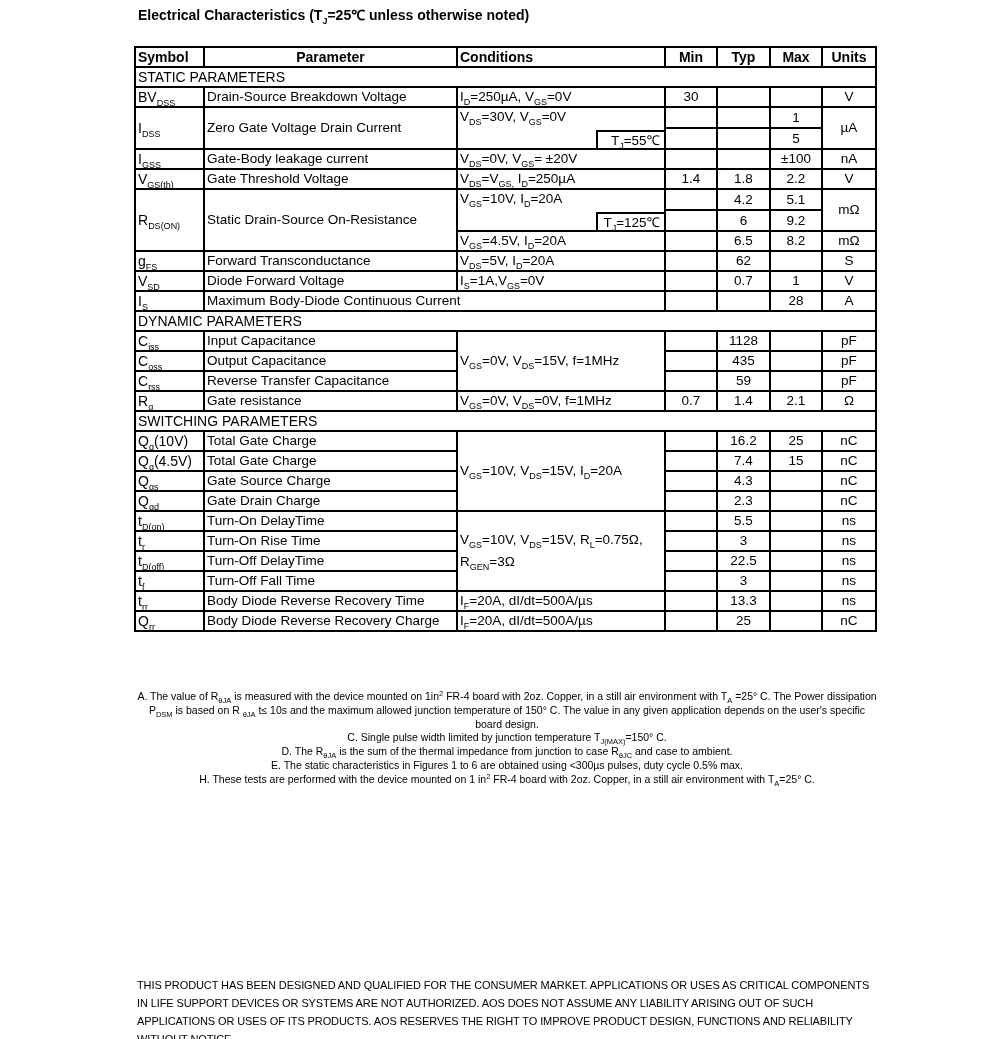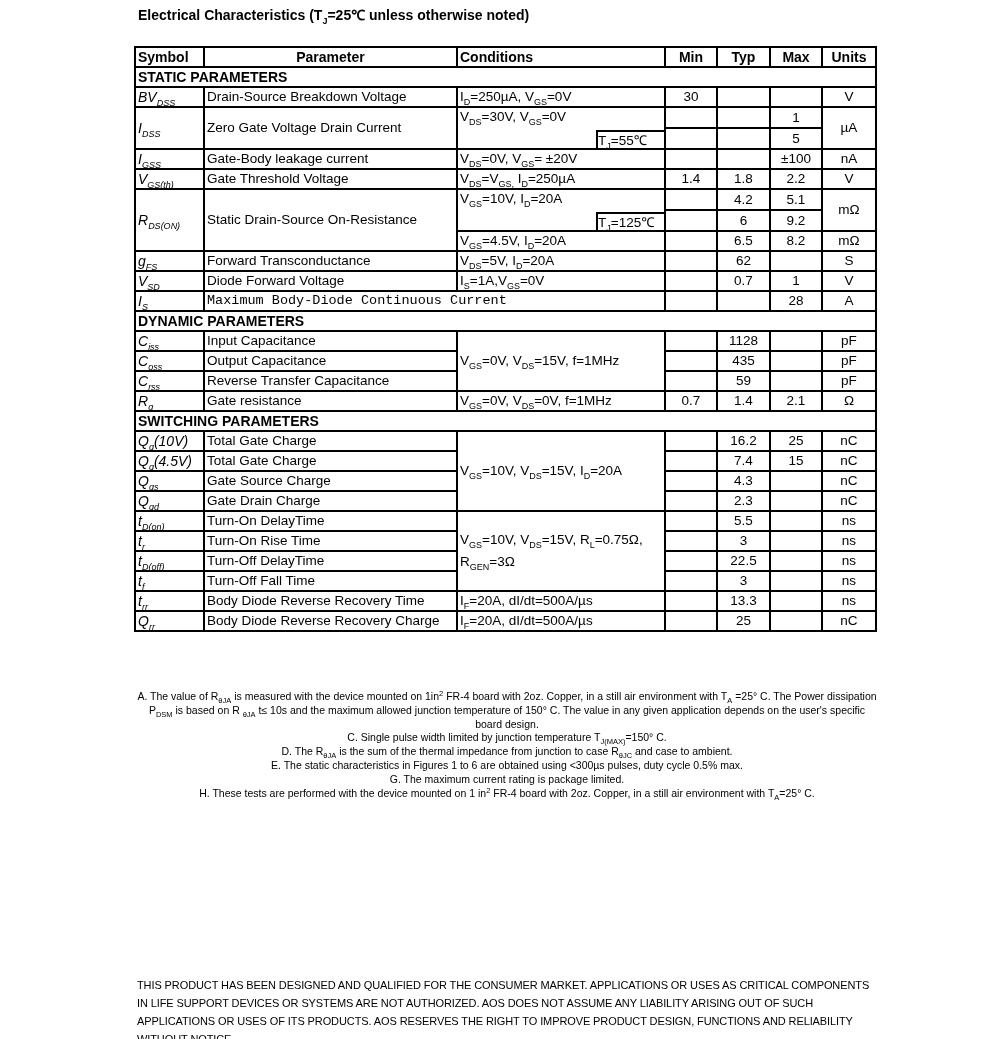--- a/index.html
+++ b/index.html
@@ -6,27 +6,27 @@
   body { width: 991px; height: 1039px; position: relative; overflow: hidden;
          font-family: "Liberation Sans", sans-serif; color: #000; }
   .title { position: absolute; left: 138px; top: 5px; font-size: 14px; font-weight: bold; }
   .title sub { font-size: 9px; }
   table.ec { position: absolute; left: 134px; top: 46px; border-collapse: collapse;
              table-layout: fixed; width: 741px; font-size: 13.5px; }
   table.ec td, table.ec th { border: 2px solid #000; padding: 0 2px; height: 18px;
              line-height: 18px; white-space: nowrap; overflow: visible; }
   table.ec th { font-weight: bold; text-align: center; font-size: 14px; }
   table.ec th.left { text-align: left; }
-  table.ec td.sec { font-weight: bold; font-size: 14px; border-bottom-width: 1px; }
+  table.ec td.sec { font-weight: normal; font-size: 14px; border-bottom-width: 1px; }
   table.ec td.num { text-align: center; }
-  table.ec td.sym { font-size: 14px; font-style: italic; }
+  table.ec td.sym { font-size: 14px; }
   table.ec sub { font-size: 9px; line-height: 0; }
   td.split { padding: 0 !important; position: relative; }
   .tj-box { position: absolute; right: -2px; bottom: -2px; width: 70px; height: 20px;
-            border: 2px solid #000; border-right: none; padding-right: 6px;
+            border: 2px solid #000; border-right: none; text-align: right; padding-right: 6px;
             box-sizing: border-box; line-height: 18px; }
   td.split .top-cond { position: absolute; left: 2px; top: 0; line-height: 18px; }
   .notes { position: absolute; left: 137px; top: 690px; width: 740px; font-size: 10.5px; line-height: 13.8px; }
   .notes p { margin: 0; text-align: center; }
   .notes sub, .notes sup { font-size: 7.5px; line-height: 0; }
   .disclaimer { position: absolute; left: 137px; top: 976px; width: 740px; font-size: 11px;
                 line-height: 18px; letter-spacing: -0.1px; }
 </style>
 </head>
 <body>
@@ -145,21 +145,21 @@
     <td>Diode Forward Voltage</td>
     <td>I<sub>S</sub>=1A,V<sub>GS</sub>=0V</td>
     <td class="num"></td>
     <td class="num">0.7</td>
     <td class="num">1</td>
     <td class="num">V</td>
   </tr>
 
   <tr>
     <td class="sym"><span>I</span><sub>S</sub></td>
-    <td colspan="2" style="border-right-color:#000;font-family:Liberation Mono, monospace;">Maximum Body-Diode Continuous Current</td>
+    <td colspan="2" style="border-right-color:#000;">Maximum Body-Diode Continuous Current</td>
     <td class="num"></td>
     <td class="num"></td>
     <td class="num">28</td>
     <td class="num">A</td>
   </tr>
 
   <tr>
         <td colspan="7" class="sec">DYNAMIC PARAMETERS</td>
       </tr>
 
@@ -289,17 +289,16 @@
     <td class="num">nC</td>
   </tr>
 </tbody>
   </table>
 
 <div class="notes">
   <p>A. The value of R<sub>θJA</sub> is measured with the device mounted on 1in<sup>2</sup> FR-4 board with 2oz. Copper, in a still air environment with T<sub>A</sub> =25° C. The Power dissipation P<sub>DSM</sub> is based on R <sub>θJA</sub> t≤ 10s  and the maximum allowed junction temperature of 150° C. The value in any given application depends on the user's specific board design.</p>
   <p>C. Single  pulse width limited by junction temperature T<sub>J(MAX)</sub>=150° C.</p>
   <p>D. The R<sub>θJA</sub> is the sum of the thermal impedance from junction to case R<sub>θJC</sub> and case to ambient.</p>
   <p>E. The static characteristics in Figures 1 to 6 are obtained using &lt;300µs pulses, duty cycle 0.5% max.</p>
-  <p>G. The maximum current rating is package limited.</p>
   <p>H. These tests are performed with the device mounted on 1 in<sup>2</sup> FR-4 board with 2oz. Copper, in a still air environment with T<sub>A</sub>=25° C.</p>
 </div>
 
 <div class="disclaimer">THIS PRODUCT HAS BEEN DESIGNED AND QUALIFIED FOR THE CONSUMER MARKET. APPLICATIONS OR USES AS CRITICAL COMPONENTS IN LIFE SUPPORT DEVICES OR SYSTEMS ARE NOT AUTHORIZED. AOS DOES NOT ASSUME ANY LIABILITY ARISING OUT OF SUCH APPLICATIONS OR USES OF ITS PRODUCTS.  AOS RESERVES THE RIGHT TO IMPROVE PRODUCT DESIGN, FUNCTIONS AND RELIABILITY WITHOUT NOTICE.</div>
 
 </body></html>

